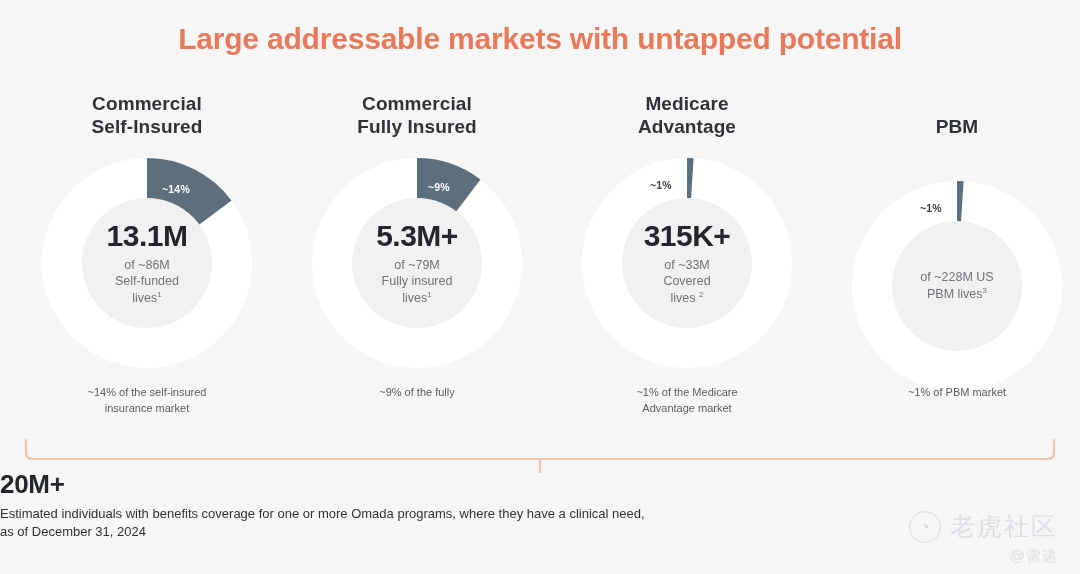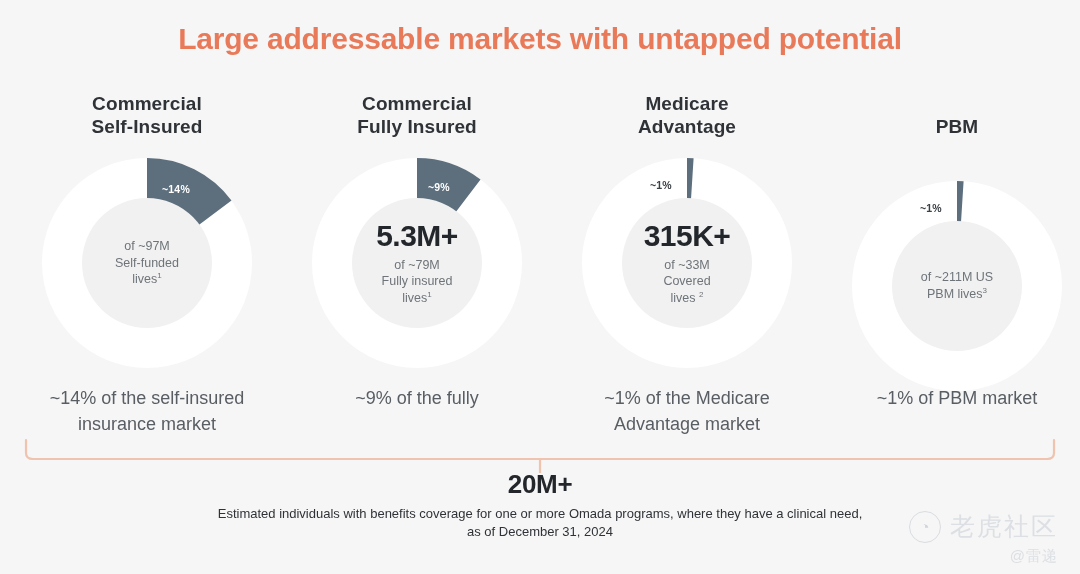--- a/index.html
+++ b/index.html
@@ -120,21 +120,21 @@
     color: #3b4046;
   }
 
   
   .col-caption {
     position: absolute;
     top: 293px;
     left: 0;
     width: 100%;
     text-align: center;
-    font-size: 18px;
+    font-size: 11px;
     color: #585e63;
     line-height: 1.45;
     padding: 0 12px;
     box-sizing: border-box;
   }
 
   
   .bracket {
     position: absolute;
     left: 24px;
@@ -142,21 +142,21 @@
     width: 1032px;
     height: 36px;
   }
 
   
   .summary {
     position: absolute;
     left: 0;
     top: 470px;
     width: 1080px;
-    text-align: center;
+    text-align: left;
   }
   .summary-value {
     font-size: 26px;
     font-weight: bold;
     color: #23272b;
     letter-spacing: -0.3px;
     line-height: 1.15;
   }
   .summary-note {
     margin-top: 5px;
@@ -218,22 +218,23 @@
         <div>Self-Insured</div>
       </div>
       <div class="donut-wrap">
         <svg class="donut-svg" viewBox="0 0 222 222">
           <circle cx="111" cy="111" r="105" fill="#ffffff"></circle>
           <path d="M 111 6 A 105 105 0 0 1 195.48 48.44 L 143.09 87.86 A 40 40 0 0 0 111 71 Z" fill="#5d6e7d"></path>
           <circle cx="111" cy="111" r="65" fill="#f1f1f1"></circle>
         </svg>
         <div class="pct-label inside" style="left:126px; top:31px;">~14%</div>
         <div class="donut-center">
+          <div class="big-value">13.1M</div>
           <div class="sub-value">
-            <div>of ~97M</div>
+            <div>of ~86M</div>
             <div>Self-funded</div>
             <div><span>lives</span><sup>1</sup></div>
           </div>
         </div>
       </div>
       <div class="col-caption">
         <div>~14% of the self-insured</div>
         <div>insurance market</div>
       </div>
     </div>
@@ -297,21 +298,21 @@
       </div>
       <div class="donut-wrap">
         <svg class="donut-svg" viewBox="0 0 222 222">
           <circle cx="111" cy="111" r="105" fill="#ffffff"></circle>
           <path d="M 111 6 A 105 105 0 0 1 117.59 6.21 L 113.51 71.08 A 40 40 0 0 0 111 71 Z" fill="#5d6e7d"></path>
           <circle cx="111" cy="111" r="65" fill="#f1f1f1"></circle>
         </svg>
         <div class="pct-label outside" style="left:74px; top:27px;">~1%</div>
         <div class="donut-center">
           <div class="sub-value">
-            <div>of ~211M US</div>
+            <div>of ~228M US</div>
             <div><span>PBM lives</span><sup>3</sup></div>
           </div>
         </div>
       </div>
       <div class="col-caption">
         <div>~1% of PBM market</div>
       </div>
     </div>
 
   </div>

